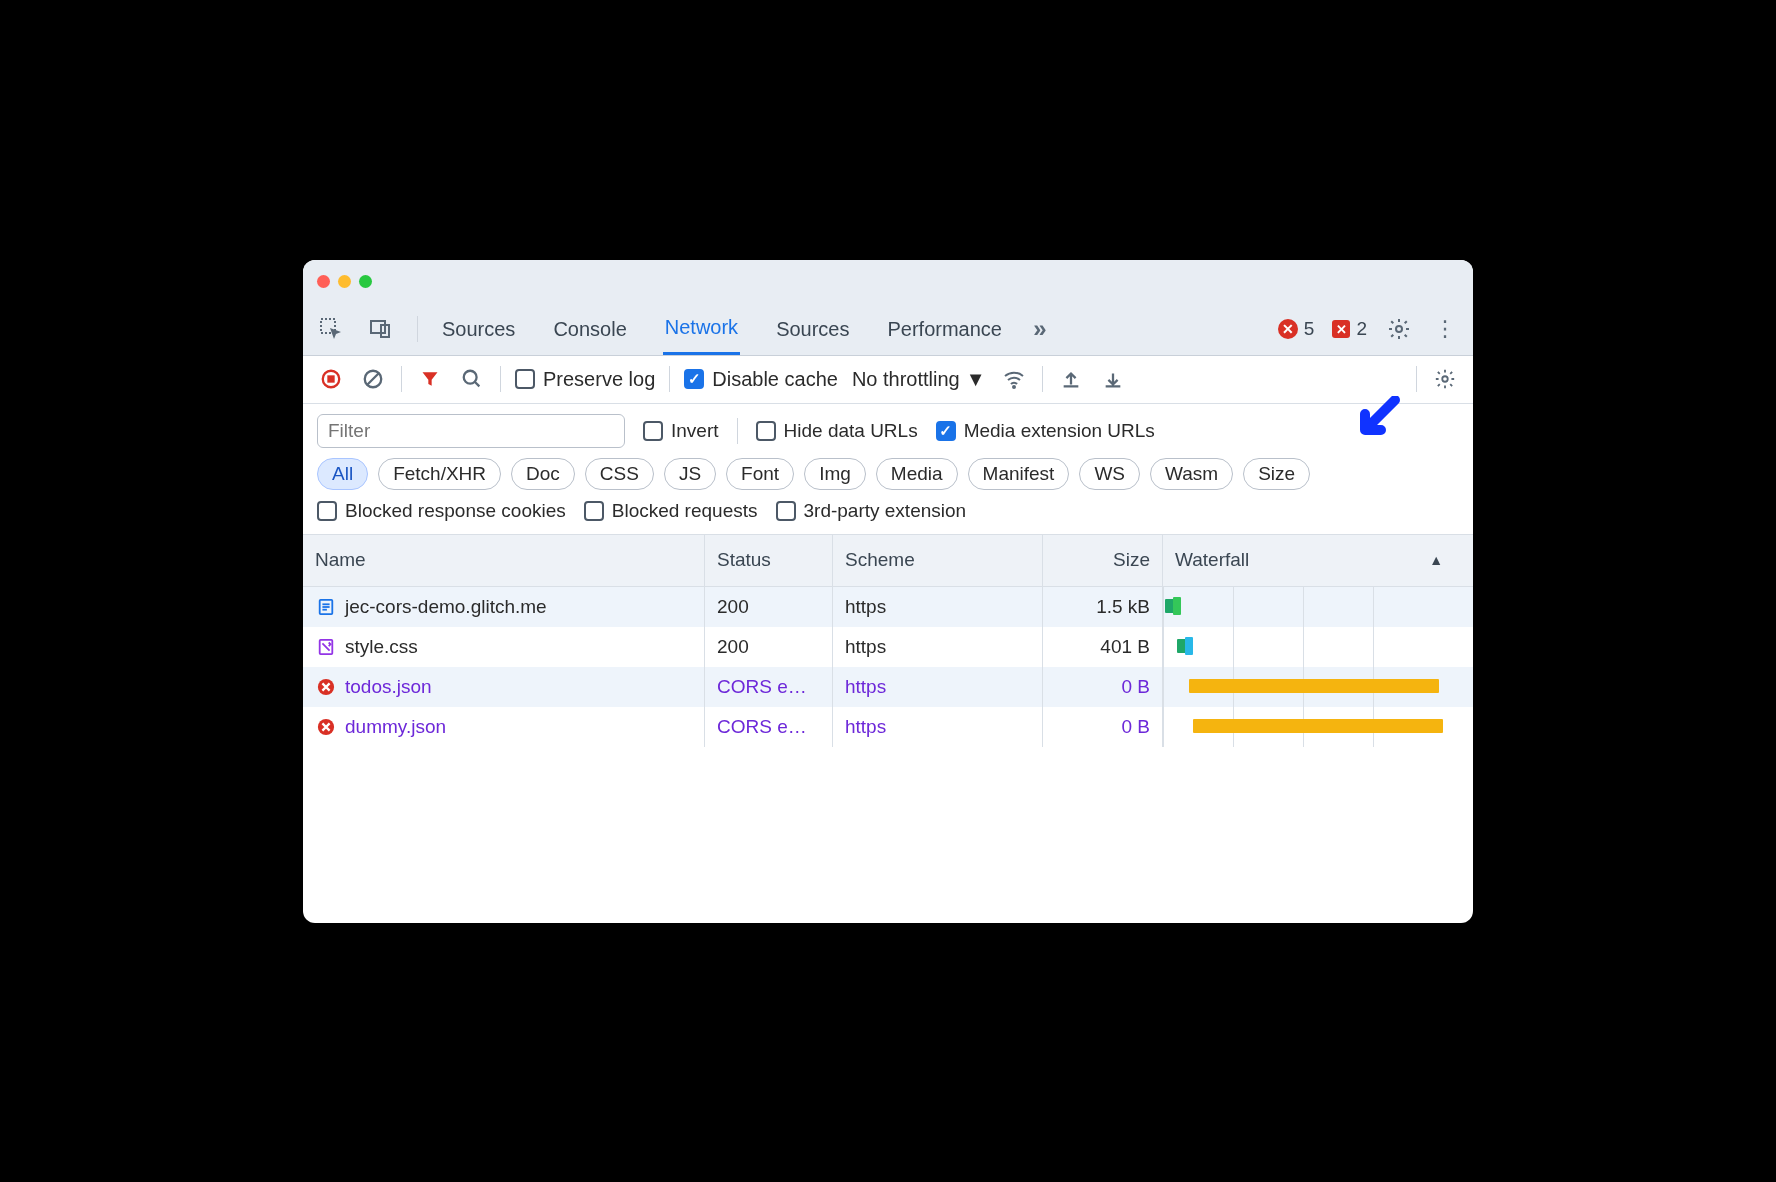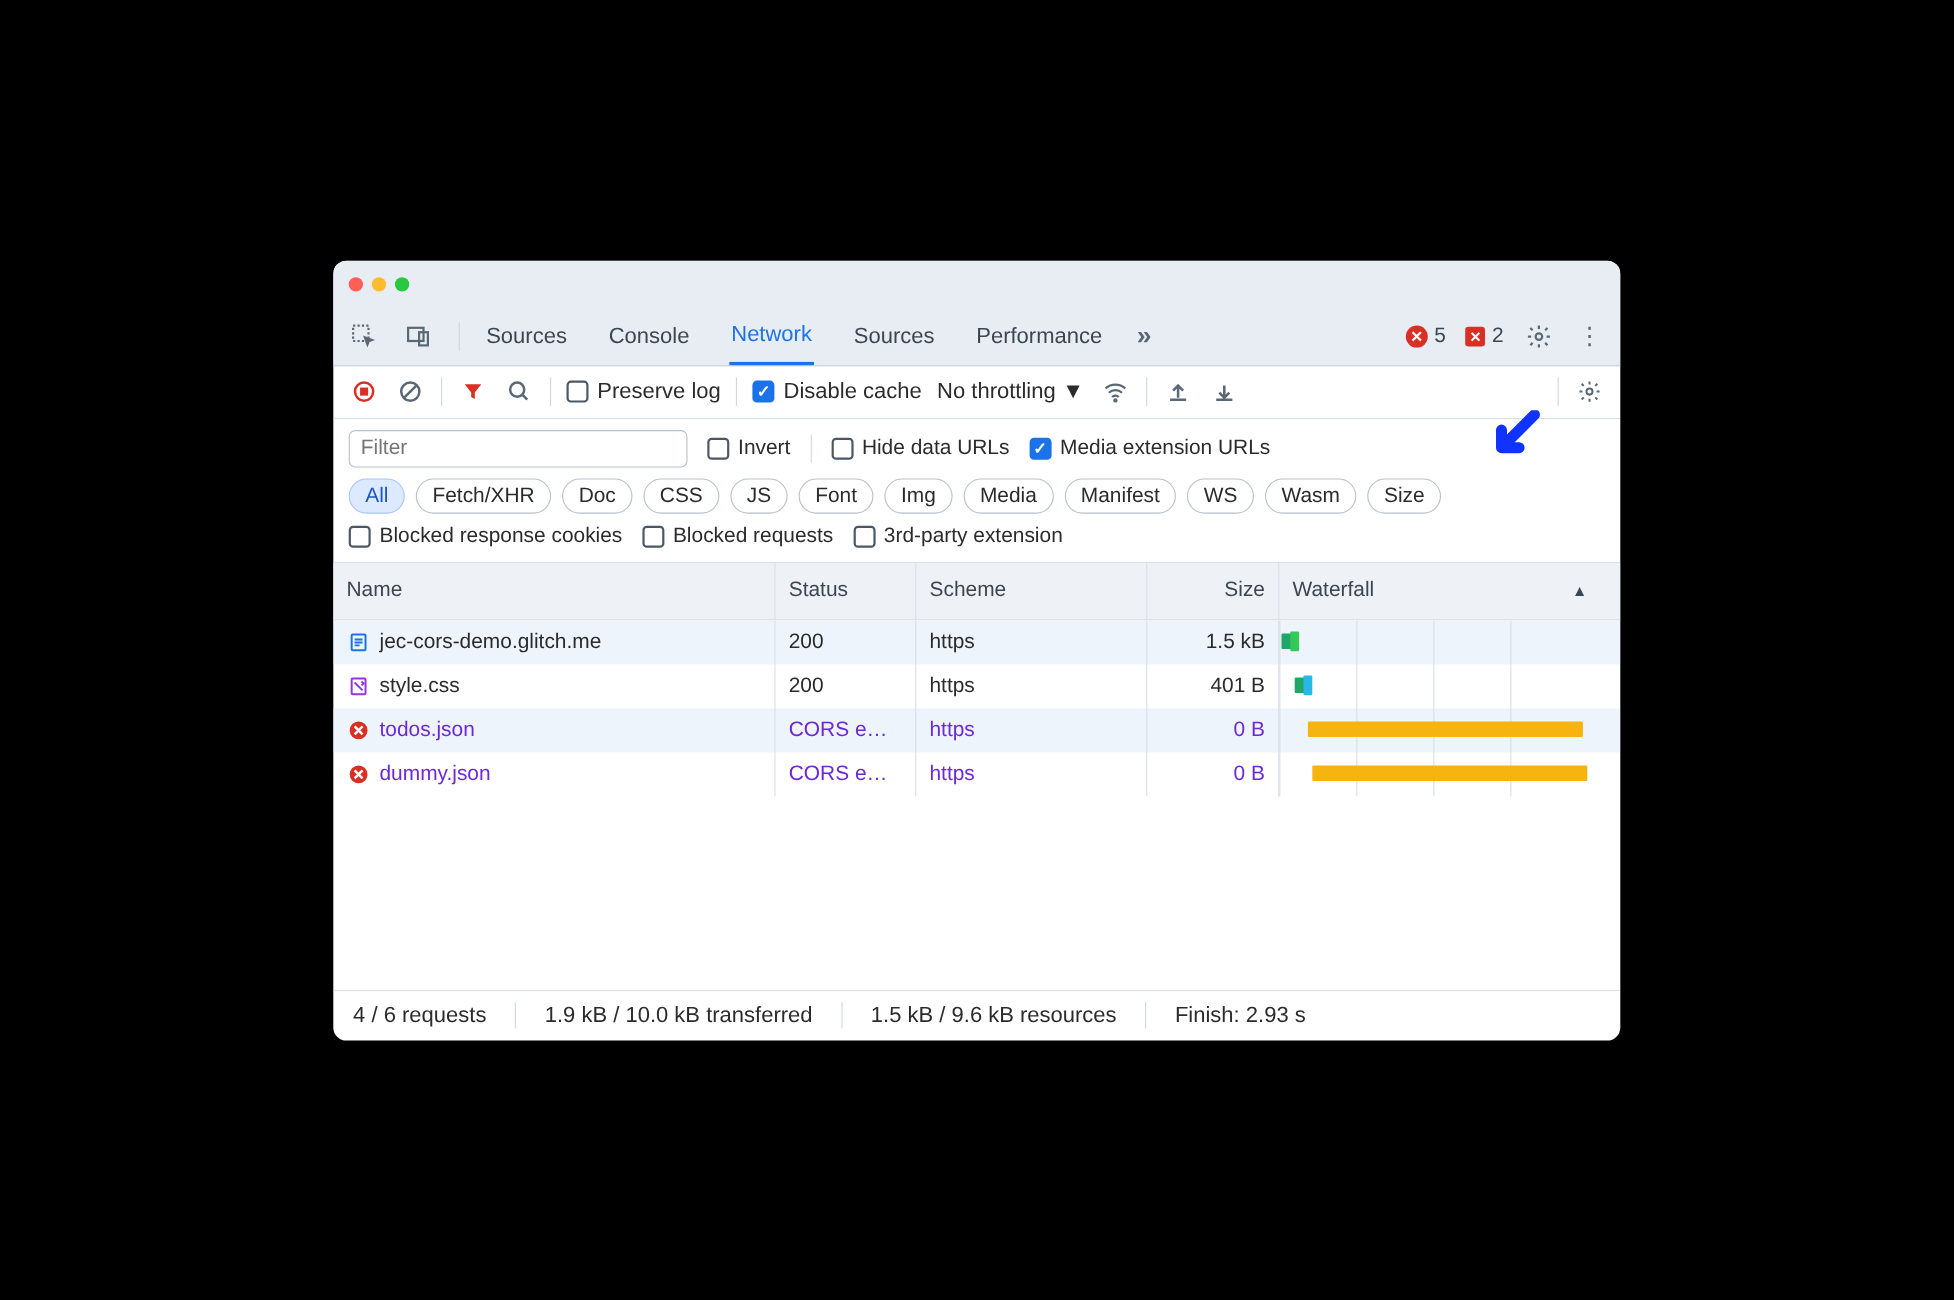--- a/index.html
+++ b/index.html
@@ -403,22 +403,13 @@
               <div class="gline" style="left:70px"></div>
               <div class="gline" style="left:140px"></div>
               <div class="gline" style="left:210px"></div>
             </div>
             <div class="wfbar" style="left:30px;width:250px;background:#f5b40f;"></div>
           </div>
         </div>
       </div>
   </div>
 
-  <div class="statusbar">
-    <span>4 / 6 requests</span>
-    <div class="sdv"></div>
-    <span>1.9 kB / 10.0 kB transferred</span>
-    <div class="sdv"></div>
-    <span>1.5 kB / 9.6 kB resources</span>
-    <div class="sdv"></div>
-    <span>Finish: 2.93 s</span>
-  </div>
 </div>
 
 </body></html>

